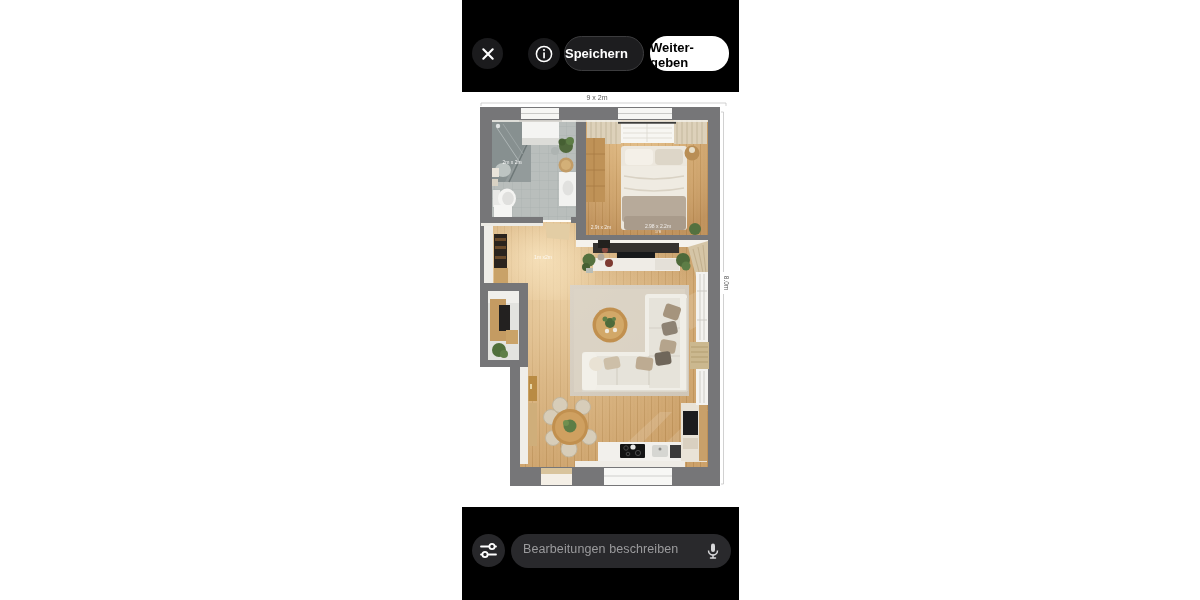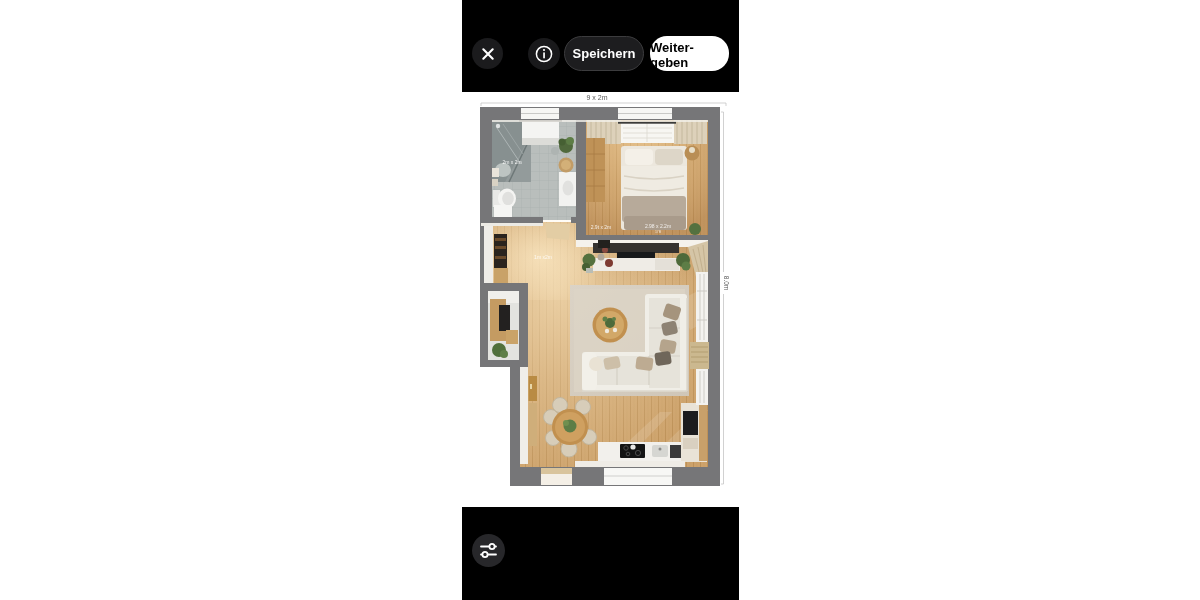--- a/index.html
+++ b/index.html
@@ -3,21 +3,21 @@
 <meta charset="utf-8">
 <style>
   html,body{margin:0;padding:0;background:#ffffff;width:1200px;height:600px;overflow:hidden;}
   body{font-family:"Liberation Sans", sans-serif;}
   .stage{position:relative;width:1200px;height:600px;background:#fff;}
   .topbar{position:absolute;left:462px;top:0;width:277px;height:92px;background:#000;}
   .bottombar{position:absolute;left:462px;top:507px;width:277px;height:93px;background:#000;}
   .btn-x{position:absolute;left:472px;top:38px;width:31px;height:31px;border-radius:50%;background:#1b1b1d;}
   .btn-x svg{position:absolute;left:-0.5px;top:-0.5px;}
   .btn-info{position:absolute;left:528px;top:38px;width:32px;height:32px;border-radius:50%;background:#19191b;}
-  .pill-speichern{position:absolute;left:564px;top:36px;width:80px;height:35px;border-radius:18px;background:#1d1d1f;border:1px solid #3c3c3e;box-sizing:border-box;color:#fff;font-size:13px;font-weight:700;text-align:center;line-height:33px;}
+  .pill-speichern{position:absolute;left:564px;top:36px;width:80px;height:35px;border-radius:18px;background:#1d1d1f;border:1px solid #3c3c3e;box-sizing:border-box;color:#fff;font-size:13px;font-weight:700;text-align:left;line-height:33px;}
   .pill-weitergeben{position:absolute;left:650px;top:36px;width:79px;height:35px;border-radius:17px;background:#ffffff;color:#000;font-size:13px;font-weight:700;line-height:15.5px;padding-top:3.5px;padding-right:5px;box-sizing:border-box;text-align:left;}
   .btn-sliders{position:absolute;left:472px;top:534px;width:33px;height:33px;border-radius:50%;background:#27272a;}
   .input-pill{position:absolute;left:511px;top:534px;width:220px;height:34px;border-radius:17px;background:#29292c;}
   .input-pill .ph{position:absolute;left:12px;top:8px;color:#9b9b9d;font-size:12.5px;letter-spacing:0.1px;}
   .mic{position:absolute;right:8px;top:7px;}
 </style>
 </head>
 <body>
 <div class="stage">
 
@@ -428,13 +428,22 @@
 
   <div class="btn-sliders"><svg width="33" height="33" viewBox="0 0 33 33">
         <g stroke="#fff" stroke-width="1.8" stroke-linecap="round">
           <path d="M9 12.5 H24"></path>
           <path d="M9 20.5 H24"></path>
         </g>
         <circle cx="20" cy="12.5" r="2.6" fill="#27272a" stroke="#fff" stroke-width="1.8"></circle>
         <circle cx="13" cy="20.5" r="2.6" fill="#27272a" stroke="#fff" stroke-width="1.8"></circle>
       </svg></div>
 
+  <div class="input-pill">
+    <span class="ph">Bearbeitungen beschreiben</span>
+
+    <svg class="mic" width="20" height="20" viewBox="0 0 20 20">
+        <rect x="8" y="2.5" width="4" height="8.5" rx="2" fill="#d8d8da"></rect>
+        <path d="M5.5 9.5 a4.5 4.5 0 0 0 9 0" fill="none" stroke="#d8d8da" stroke-width="1.5"></path>
+        <path d="M10 14 v2.5 M7.5 17 h5" stroke="#d8d8da" stroke-width="1.5" stroke-linecap="round"></path>
+      </svg>
+  </div>
 </div>
 
 </body></html>

